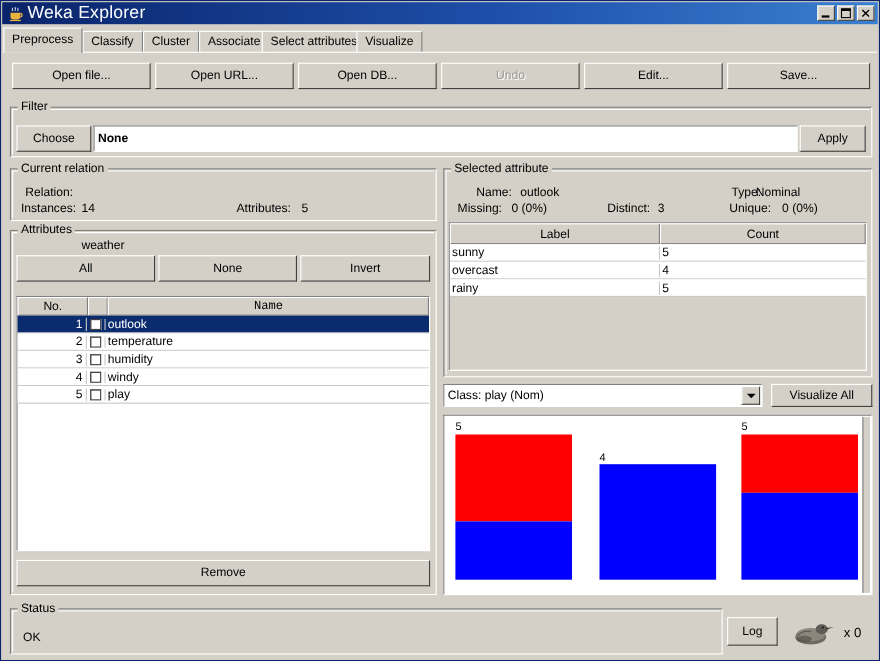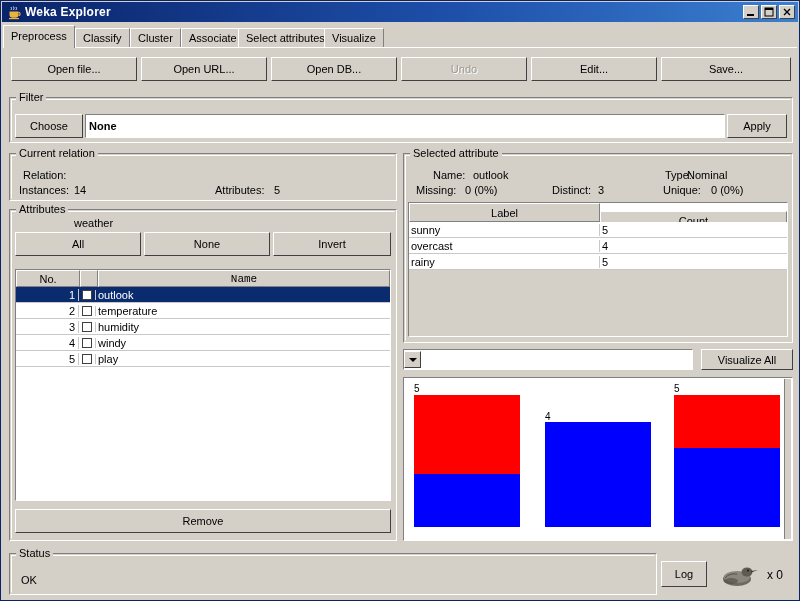--- a/index.html
+++ b/index.html
@@ -36,22 +36,22 @@
     box-sizing: border-box;
   }
   .title-icon {
     width: 16px; height: 16px;
     margin: 0 3px 0 2px;
     position: relative;
     flex: 0 0 auto;
   }
   .title-text {
     color: #ffffff;
-    font-weight: bold;
-    font-size: 12px;
+    font-weight: normal;
+    font-size: 16px;
     letter-spacing: 0.2px;
     white-space: nowrap;
   }
   .title-buttons {
     margin-left: auto;
     display: flex;
     gap: 2px;
     align-items: center;
     padding-right: 1px;
   }
@@ -466,40 +466,41 @@
   <div class="lbl" style="left:415px; top:183px;">Missing:</div>
   <div class="lbl" style="left:464px; top:183px;">0 (0%)</div>
   <div class="lbl" style="left:551px; top:183px;">Distinct:</div>
   <div class="lbl" style="left:597px; top:183px;">3</div>
   <div class="lbl" style="left:662px; top:183px;">Unique:</div>
   <div class="lbl" style="left:710px; top:183px;">0 (0%)</div>
 
   <div class="sunken" style="position:absolute; left:407px; top:201px; width:380px; height:135px;">
     <div style="position:relative; width:100%; height:100%;">
       <div class="tbl-head" style="left:0px; top:0px; width:191px; height:19px;">Label</div>
-      <div class="tbl-head" style="left:191px; top:8px; width:187px; height:19px;">Count</div>
+      <div class="tbl-head" style="left:191px; top:0px; width:187px; height:19px;">Count</div>
       <div style="position:absolute; left:0px; top:19px; width:378px;">
         <div class="row">
           <div class="cell-label">sunny</div>
           <div class="cell-count">5</div>
         </div>
         <div class="row">
           <div class="cell-label">overcast</div>
           <div class="cell-count">4</div>
         </div>
         <div class="row">
           <div class="cell-label">rainy</div>
           <div class="cell-count">5</div>
         </div>
       </div>
       <div style="position:absolute; left:0; top:67px; width:378px; height:66px; background:#d4d0c8;"></div>
     </div>
   </div>
 
   <div class="combo" style="left:402px; top:348px; width:290px; height:21px;">
+    <div class="combo-text">Class: play (Nom)</div>
     <div class="combo-arrow">
         <span class="arrow-glyph"></span>
       </div>
   </div>
   <div class="btn" style="left:700px; top:348px; width:92px; height:21px;">Visualize All</div>
 
   <div class="sunken" id="hist-panel" style="left:402px; top:376px; width:390px; height:164px;">
     <div class="hist-canvas">
 
       <div class="bar-lbl" style="left:9px; top:5px;">5</div>

